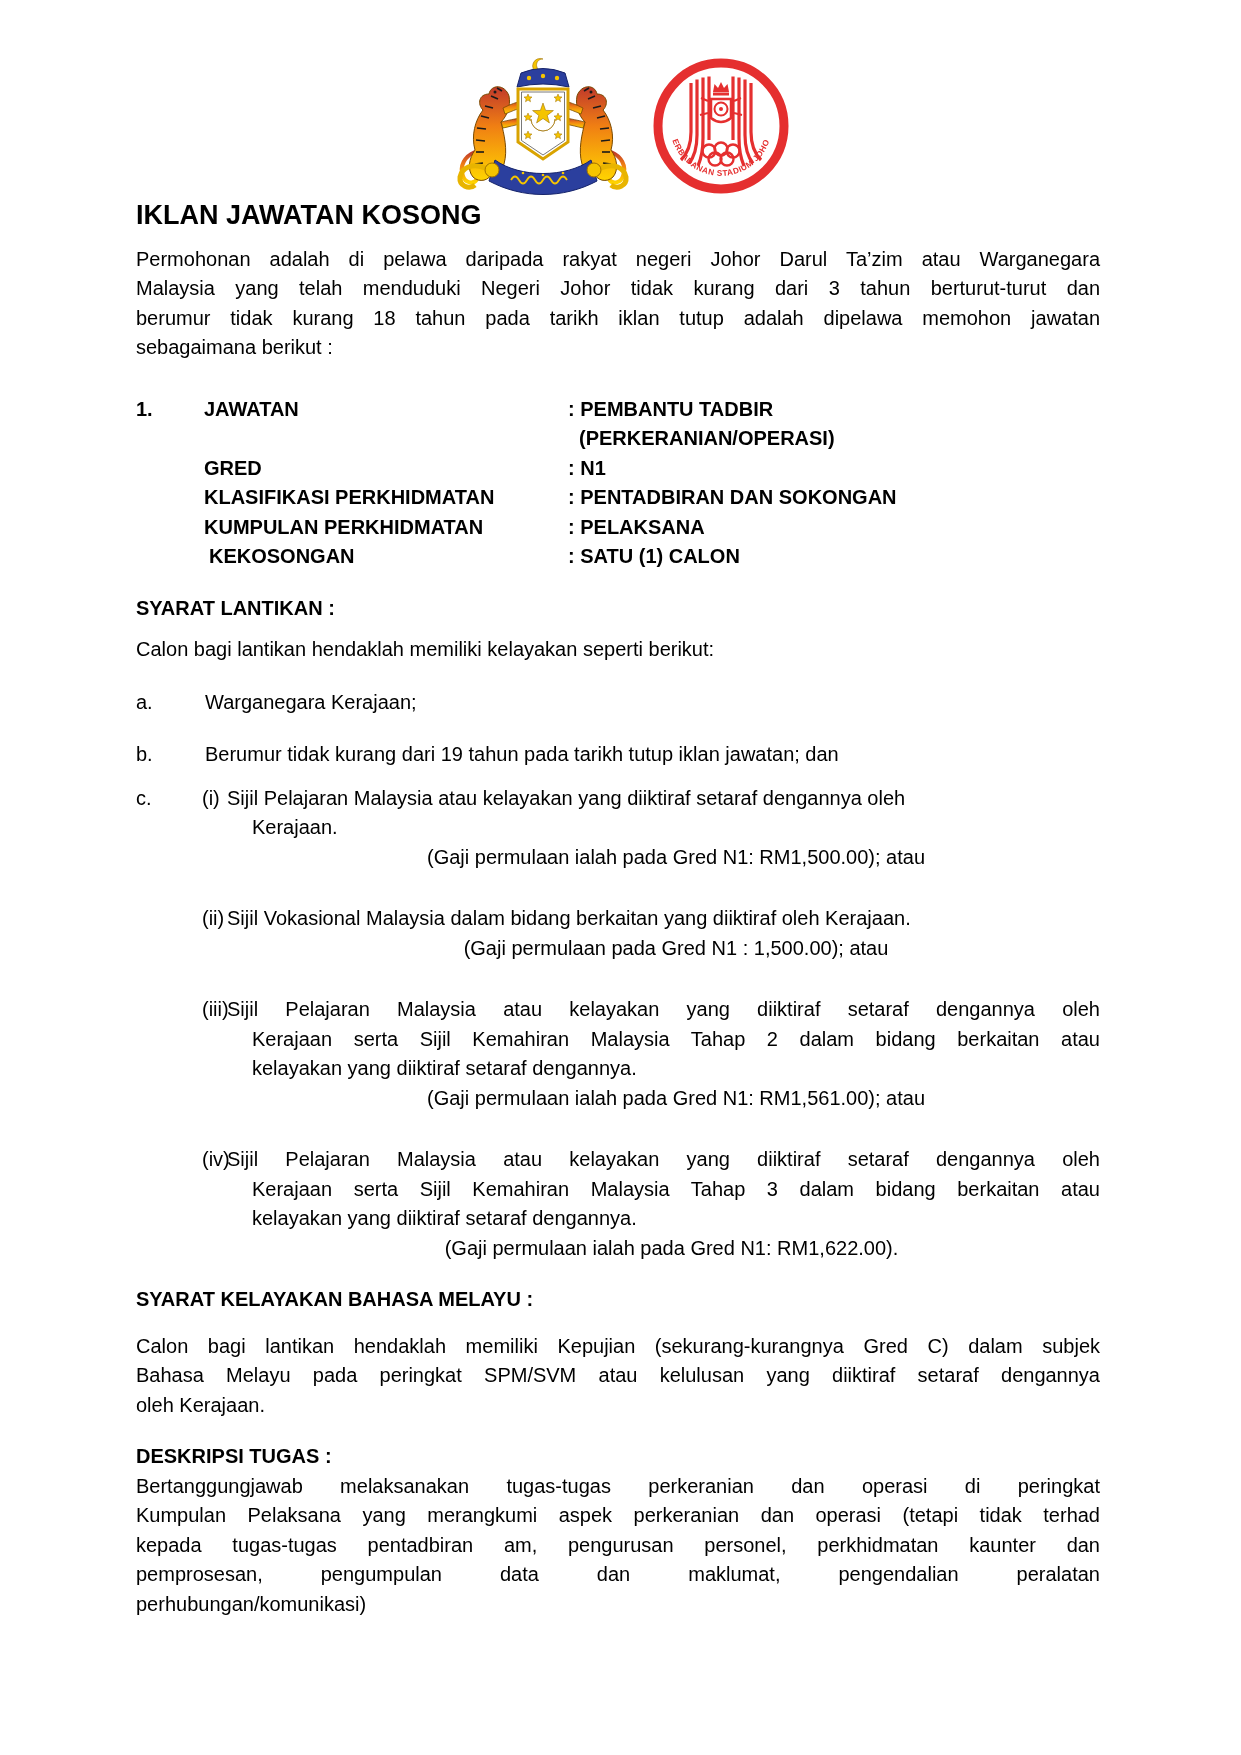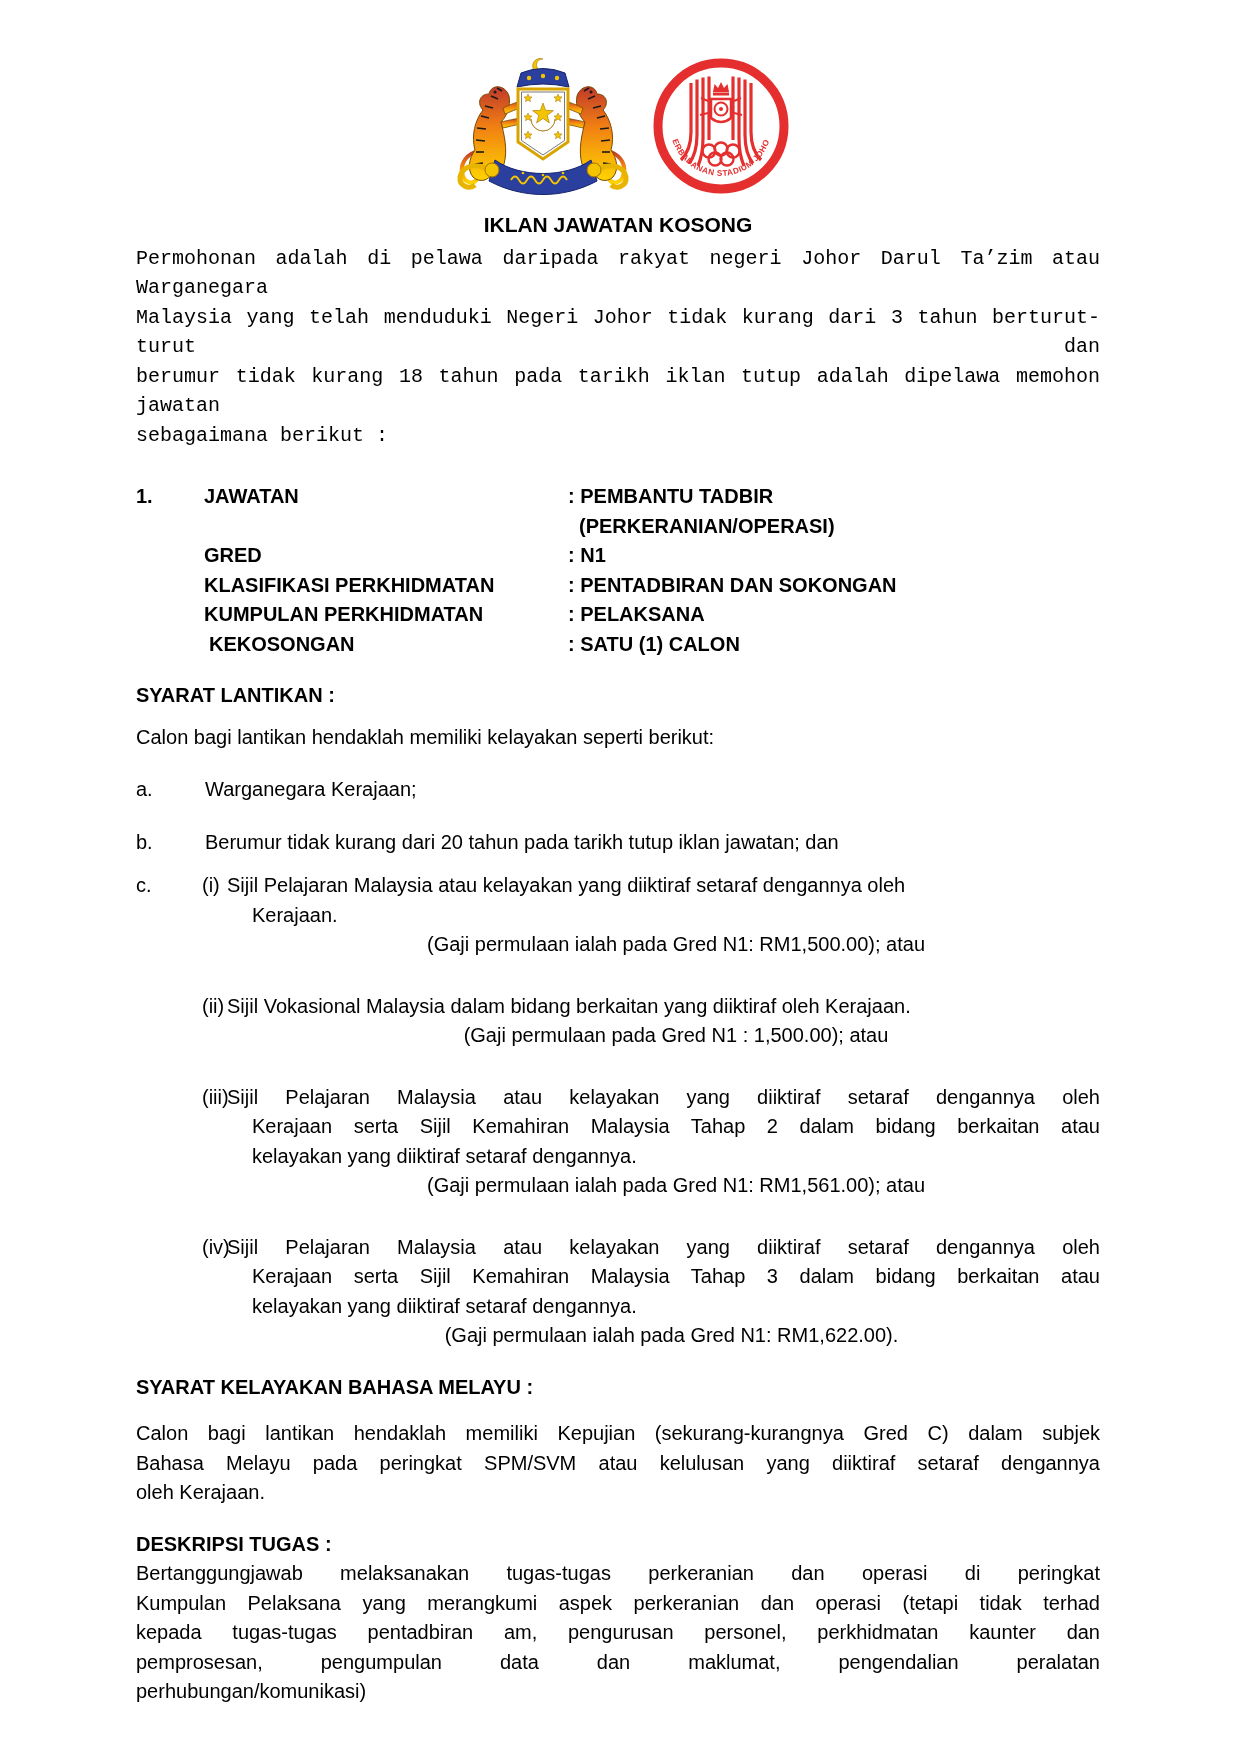--- a/index.html
+++ b/index.html
@@ -9,22 +9,22 @@
     box-sizing:border-box;
     padding:56px 141px 0 136px;
     background:#ffffff;
     color:#000;
     font-family:"Liberation Sans","DejaVu Sans",sans-serif;
     font-size:20px;
     line-height:29.5px;
     overflow:hidden;
   }
   .logos{display:flex;justify-content:center;align-items:flex-start;gap:10px;height:140px;}
-  .doc-title{text-align:center;font-weight:bold;font-size:21px;margin-top:14px;}
-  .intro{margin-top:4px;font-family:Liberation Mono, monospace;}
+  .doc-title{text-align:left;font-weight:bold;font-size:27px;margin-top:5px;}
+  .intro{margin-top:14px;}
   
   .stretch > div{text-align:justify;text-align-last:justify;}
   .stretch > div:last-child{text-align-last:left;}
   .plain > div{text-align:left;}
   .hang > div:first-child{text-indent:-25px;}
   
   .job{margin-top:32px;font-weight:bold;}
   .job-row{display:grid;grid-template-columns:68px 364px 1fr;}
   .job-row .v2{padding-left:11px;}
   .job-row .k-indent{padding-left:5px;}
@@ -211,21 +211,21 @@
   <div class="h1">SYARAT LANTIKAN :</div>
   <div class="lead">Calon bagi lantikan hendaklah memiliki kelayakan seperti berikut:</div>
 
   <div class="li">
     <span class="mk">a.</span>
     <span>Warganegara Kerajaan;</span>
   </div>
 
   <div class="li">
     <span class="mk">b.</span>
-    <span>Berumur tidak kurang dari 20 tahun pada tarikh tutup iklan jawatan; dan</span>
+    <span>Berumur tidak kurang dari 19 tahun pada tarikh tutup iklan jawatan; dan</span>
   </div>
 
   <div class="c-item">
     <span class="mk">c.</span>
 
     <div class="sub">
       <span class="num">(i)</span>
       <div class="plain hang">
           <div>Sijil Pelajaran Malaysia atau kelayakan yang diiktiraf setaraf dengannya oleh</div>
           <div>Kerajaan.</div>

